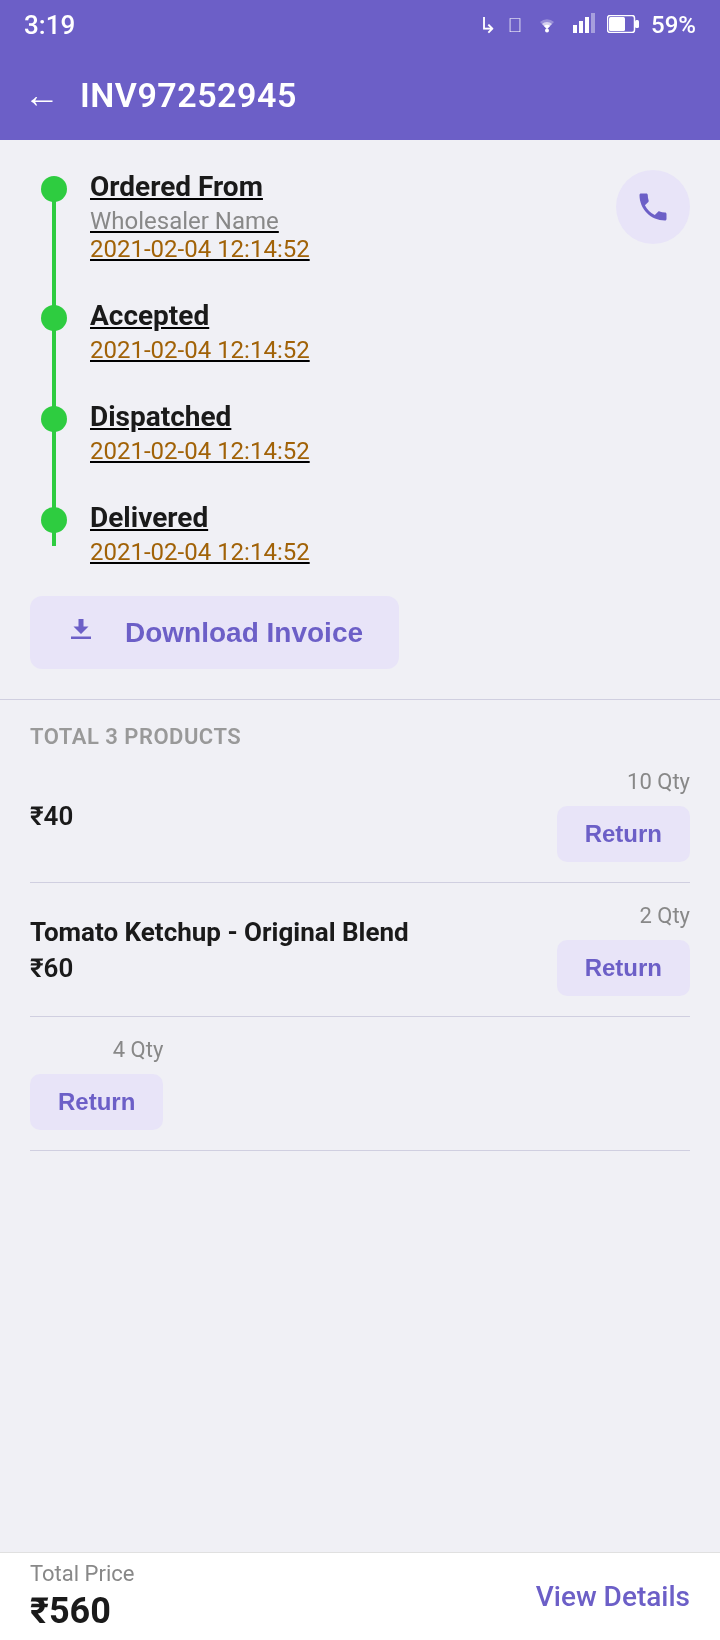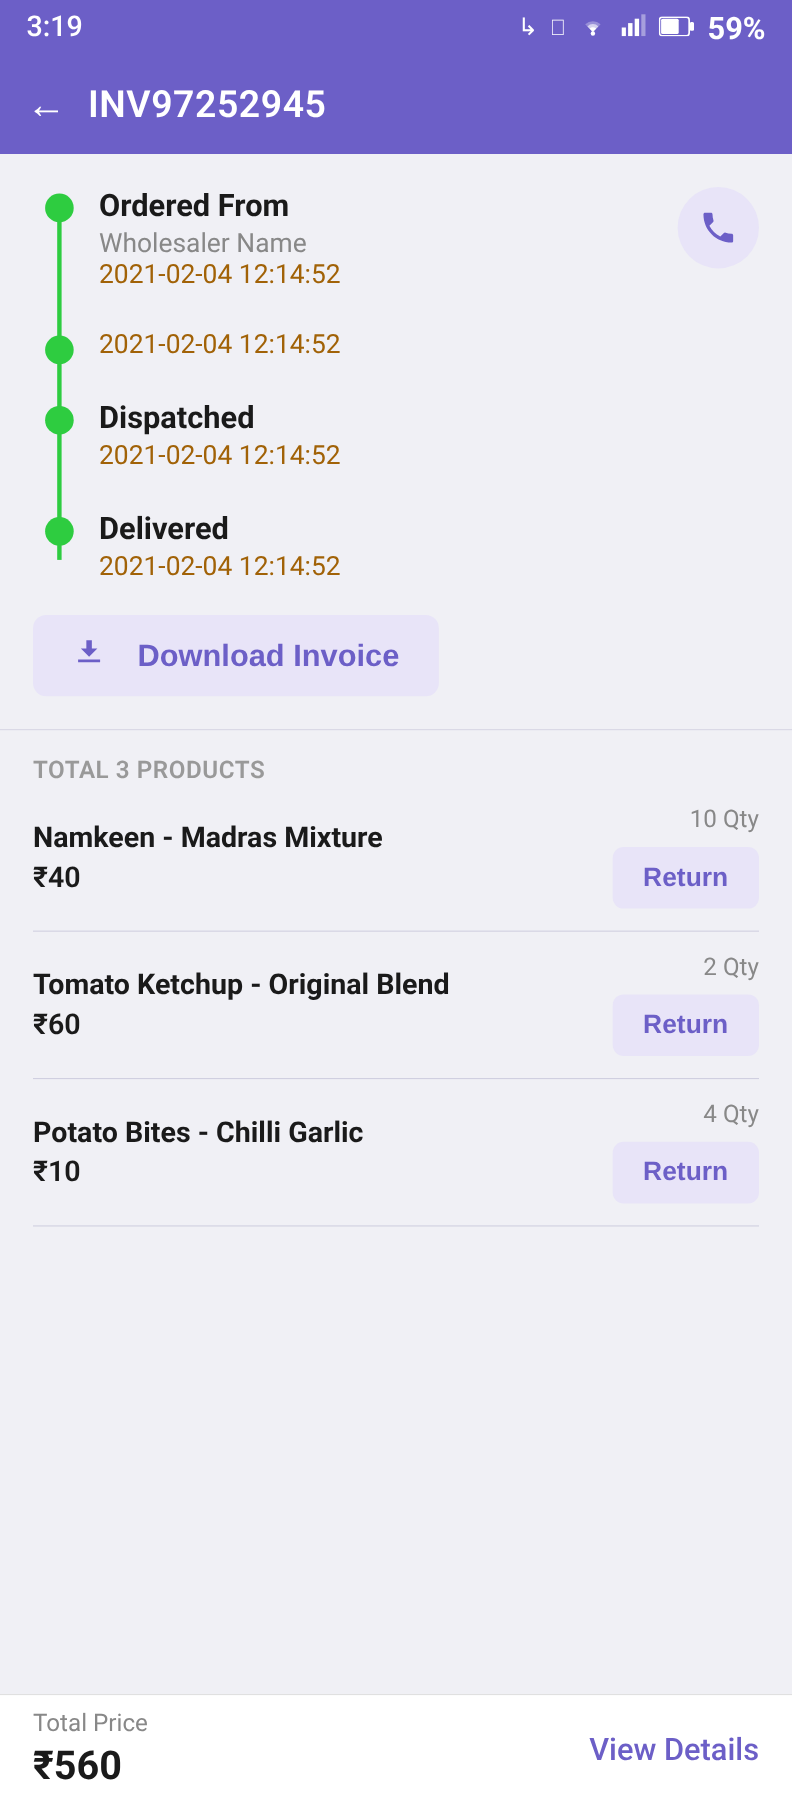--- a/index.html
+++ b/index.html
@@ -50,20 +50,21 @@
       font-size: 34px;
       font-weight: 600;
       letter-spacing: 0.5px;
       text-align: center;
     }
 
     
     .main-content {
       background: #f0f0f5;
       padding: 30px 30px 0 30px;
+      text-decoration: underline;
     }
 
     
     .timeline {
       position: relative;
       padding-left: 60px;
       padding-right: 80px;
       margin-bottom: 30px;
     }
     .timeline-line {
@@ -216,21 +217,21 @@
       min-width: 120px;
       text-align: left;
     }
 
     
     .footer {
       position: fixed;
       bottom: 0;
       left: 0;
       width: 720px;
-      height: 100px;
+      height: 88px;
       background: white;
       border-top: 1px solid #e0e0e0;
       display: flex;
       align-items: center;
       justify-content: space-between;
       padding: 0 30px;
     }
     .footer-left {}
     .footer-total-label {
       font-size: 22px;
@@ -281,21 +282,21 @@
       </svg>
     </span>
 
     <span>
       <svg width="32" height="18" viewBox="0 0 32 18" fill="none">
         <rect x="0.5" y="0.5" width="27" height="17" rx="2.5" stroke="white" stroke-width="1.5"></rect>
         <rect x="28" y="5" width="4" height="8" rx="1.5" fill="white"></rect>
         <rect x="2" y="2" width="16" height="14" rx="1.5" fill="white"></rect>
       </svg>
     </span>
-    <span style="font-size:28px;font-weight:bold;">59%</span>
+    <span style="font-size:24px;">59%</span>
   </div>
 </div>
 
 <div class="header">
   <span class="header-back">←</span>
   <span class="header-title">INV97252945</span>
 </div>
 
 <div class="main-content">
   
@@ -311,20 +312,21 @@
 
     <div class="timeline-item">
       <div class="timeline-dot"></div>
       <div class="timeline-item-title">Ordered From</div>
       <div class="timeline-item-sub">Wholesaler Name</div>
       <div class="timeline-item-date">2021-02-04 12:14:52</div>
     </div>
 
     <div class="timeline-item">
       <div class="timeline-dot"></div>
+      <div class="timeline-item-title">Accepted</div>
       <div class="timeline-item-date">2021-02-04 12:14:52</div>
     </div>
 
     <div class="timeline-item">
       <div class="timeline-dot"></div>
       <div class="timeline-item-title">Dispatched</div>
       <div class="timeline-item-date">2021-02-04 12:14:52</div>
     </div>
 
     <div class="timeline-item">
@@ -346,45 +348,40 @@
   </button>
 </div>
 
 <div class="divider"></div>
 
 <div class="products-section">
   <div class="products-count">TOTAL 3 PRODUCTS</div>
 
   <div class="product-item">
     <div class="product-info">
-      <div class="product-name">Namkeen - Madras Mixture</div>
       <div class="product-price">₹40</div>
     </div>
     <div class="product-right">
       <span class="product-qty">10 Qty</span>
       <button class="return-btn">Return</button>
     </div>
   </div>
 
   <div class="product-item">
     <div class="product-info">
       <div class="product-name">Tomato Ketchup - Original Blend</div>
       <div class="product-price">₹60</div>
     </div>
     <div class="product-right">
       <span class="product-qty">2 Qty</span>
       <button class="return-btn">Return</button>
     </div>
   </div>
 
   <div class="product-item">
-    <div class="product-info">
-      <div class="product-name">Potato Bites - Chilli Garlic</div>
-      <div class="product-price">₹10</div>
-    </div>
     <div class="product-right">
       <span class="product-qty">4 Qty</span>
       <button class="return-btn">Return</button>
     </div>
   </div>
 
 </div>
 
 <div class="footer-spacer"></div>
 

